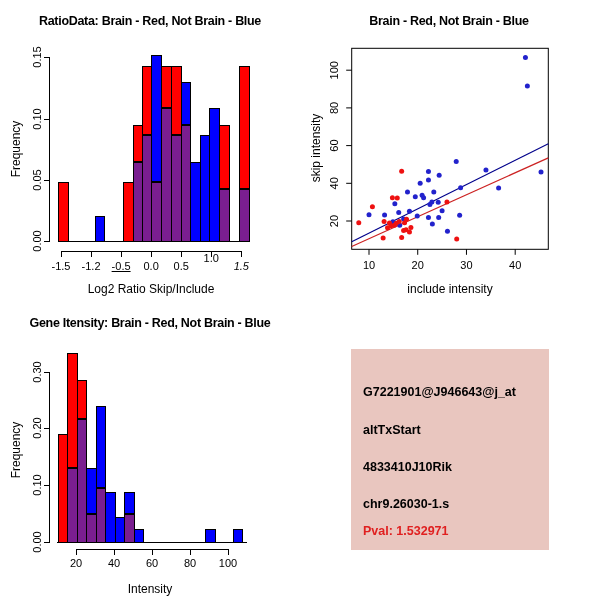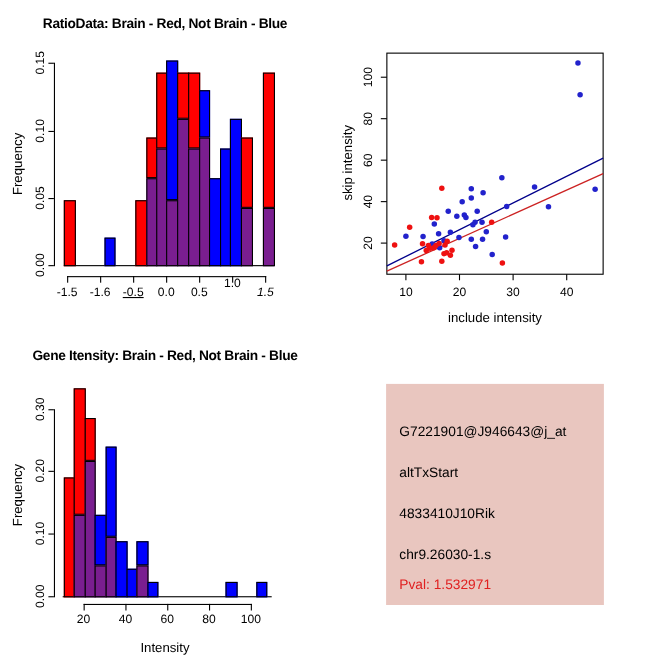--- a/index.html
+++ b/index.html
@@ -15,22 +15,24 @@
   .seg{box-sizing:border-box;border:1px solid #000;}
   .iline{position:absolute;left:12px;transform:translateY(-50%);font-size:12.5px;white-space:nowrap;}
   svg text{font-family:"Liberation Sans",sans-serif;}
 </style>
 </head>
 <body>
 
 <div id="canvas">
 
   <div class="abs ctitle" style="left:150px;top:21px">RatioData: Brain - Red, Not Brain - Blue</div>
+  <div class="abs alabel" style="left:151px;top:289px">Log2 Ratio Skip/Include</div>
   <div class="abs vlabel" style="left:16px;top:149px">Frequency</div>
 
+  <div class="abs ctitle" style="left:449px;top:21px">Brain - Red, Not Brain - Blue</div>
   <div class="abs alabel" style="left:450px;top:289px">include intensity</div>
   <div class="abs vlabel" style="left:316px;top:148px">skip intensity</div>
 
   <div class="abs ctitle" style="left:150px;top:323px">Gene Itensity: Brain - Red, Not Brain - Blue</div>
   <div class="abs alabel" style="left:150px;top:589px">Intensity</div>
   <div class="abs vlabel" style="left:16px;top:450px">Frequency</div>
 
   <svg id="scatter-svg" class="abs" style="left:300px;top:0" width="300" height="300" viewBox="300 0 300 300">
       <rect x="351.7" y="48.3" width="196.6" height="201" fill="none" stroke="#000000" stroke-width="1"></rect>
       <line x1="369" y1="249.3" x2="369" y2="254.8" stroke="#000000"></line>
@@ -104,21 +106,21 @@
       <circle cx="409.4459" cy="232.1215" r="2.5" fill="#EE1111"></circle>
       <circle cx="410.9078" cy="227.5975" r="2.5" fill="#EE1111"></circle>
       <circle cx="404.5729" cy="222.6965" r="2.5" fill="#EE1111"></circle>
       <circle cx="406.5221" cy="219.3035" r="2.5" fill="#EE1111"></circle>
       <circle cx="399.2126" cy="221.377" r="2.5" fill="#EE1111"></circle>
       <circle cx="446.968" cy="201.9615" r="2.5" fill="#EE1111"></circle>
       <circle cx="456.714" cy="239.096" r="2.5" fill="#EE1111"></circle>
       <circle cx="390.9285" cy="225.7125" r="2.5" fill="#EE1111"></circle>
     </svg>
 
-  <div class="abs" id="info-panel" style="left: 351px; top: 349px; width: 198px; height: 201px; background: rgb(233, 198, 191);">
+  <div class="abs" id="info-panel" style="left: 351px; top: 349px; width: 198px; height: 201px; background: rgb(233, 198, 191); font-weight: bold;">
     <div class="iline" style="top: 43px; color: rgb(0, 0, 0);">G7221901@J946643@j_at</div>
     <div class="iline" style="top: 81px; color: rgb(0, 0, 0);">altTxStart</div>
     <div class="iline" style="top: 118px; color: rgb(0, 0, 0);">4833410J10Rik</div>
     <div class="iline" style="top: 155px; color: rgb(0, 0, 0);">chr9.26030-1.s</div>
     <div class="iline" style="top: 182px; color: rgb(224, 32, 32);">Pval: 1.532971</div>
   </div>
 
 <div class="abs" style="left: 57.995px; top: 241.3px; width: 190.517px; height: 1px; background: rgb(0, 0, 0);"></div>
     <div class="abs" style="left: 49px; top: 57.295px; width: 1px; height: 185.005px; background: rgb(0, 0, 0);"></div>
     <div class="abs" style="left: 44px; top: 241.3px; width: 5px; height: 1px; background: rgb(0, 0, 0);"></div>
@@ -126,21 +128,21 @@
     <div class="abs" style="left: 44px; top: 179.965px; width: 5px; height: 1px; background: rgb(0, 0, 0);"></div>
     <div class="abs tlabv" style="left: 37px; top: 179.965px;">0.05</div>
     <div class="abs" style="left: 44px; top: 118.63px; width: 5px; height: 1px; background: rgb(0, 0, 0);"></div>
     <div class="abs tlabv" style="left: 37px; top: 118.63px;">0.10</div>
     <div class="abs" style="left: 44px; top: 57.295px; width: 5px; height: 1px; background: rgb(0, 0, 0);"></div>
     <div class="abs tlabv" style="left: 37px; top: 57.295px;">0.15</div>
     <div class="abs" style="left: 61px; top: 250.5px; width: 181.3px; height: 1px; background: rgb(0, 0, 0);"></div>
     <div class="abs" style="left: 61px; top: 250.5px; width: 1px; height: 6px; background: rgb(0, 0, 0);"></div>
     <div class="abs tlab" style="left: 61px; top: 266px;">-1.5</div>
     <div class="abs" style="left: 91.05px; top: 250.5px; width: 1px; height: 6px; background: rgb(0, 0, 0);"></div>
-    <div class="abs tlab" style="left: 91.05px; top: 266px;">-1.6</div>
+    <div class="abs tlab" style="left: 91.05px; top: 266px;">-1.2</div>
     <div class="abs" style="left: 121.1px; top: 250.5px; width: 1px; height: 6px; background: rgb(0, 0, 0);"></div>
     <div class="abs tlab" style="left: 121.1px; top: 266px; text-decoration: underline;">-0.5</div>
     <div class="abs" style="left: 151.15px; top: 250.5px; width: 1px; height: 6px; background: rgb(0, 0, 0);"></div>
     <div class="abs tlab" style="left: 151.15px; top: 266px;">0.0</div>
     <div class="abs" style="left: 181.2px; top: 250.5px; width: 1px; height: 6px; background: rgb(0, 0, 0);"></div>
     <div class="abs tlab" style="left: 181.2px; top: 266px;">0.5</div>
     <div class="abs" style="left: 211.25px; top: 250.5px; width: 1px; height: 6px; background: rgb(0, 0, 0);"></div>
     <div class="abs tlab" style="left: 211.25px; top: 258px;">1.0</div>
     <div class="abs" style="left: 241.3px; top: 250.5px; width: 1px; height: 6px; background: rgb(0, 0, 0);"></div>
     <div class="abs tlab" style="left: 241.3px; top: 266px; font-style: italic;">1.5</div>

